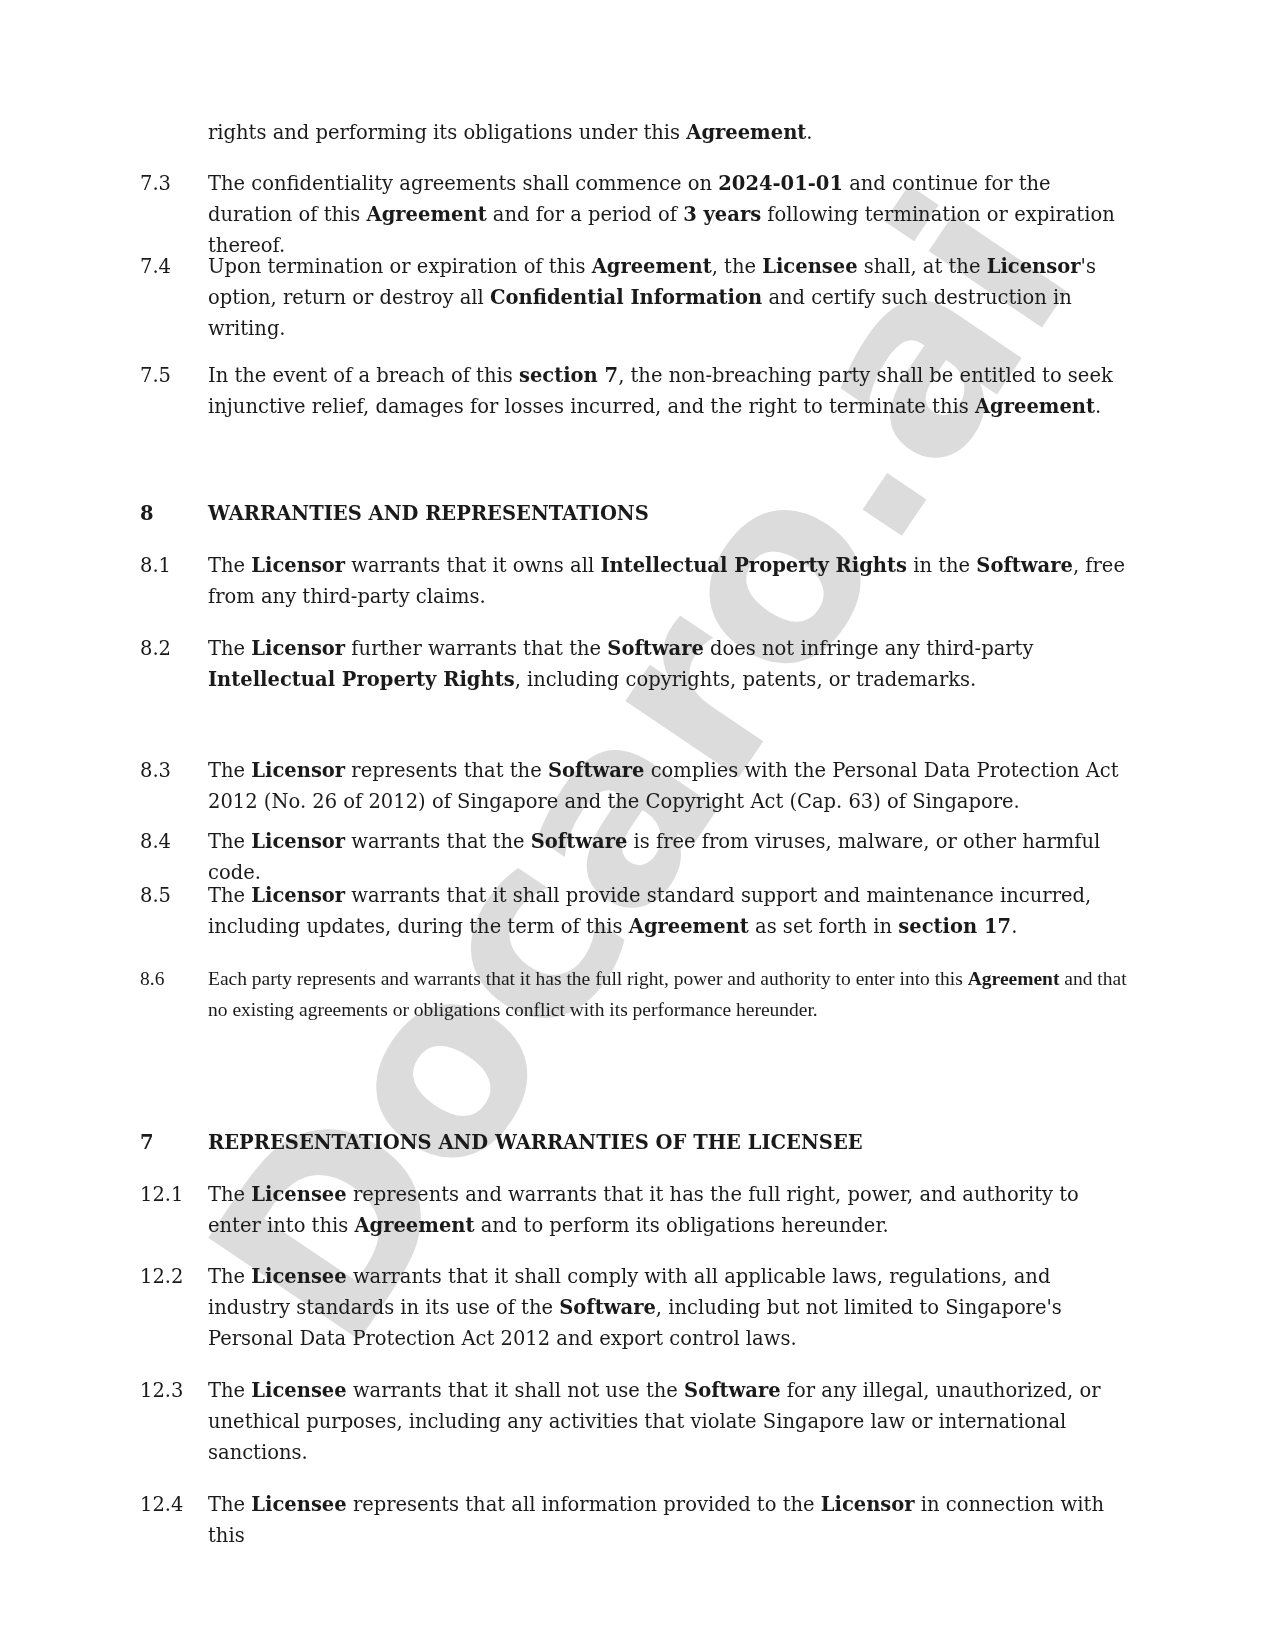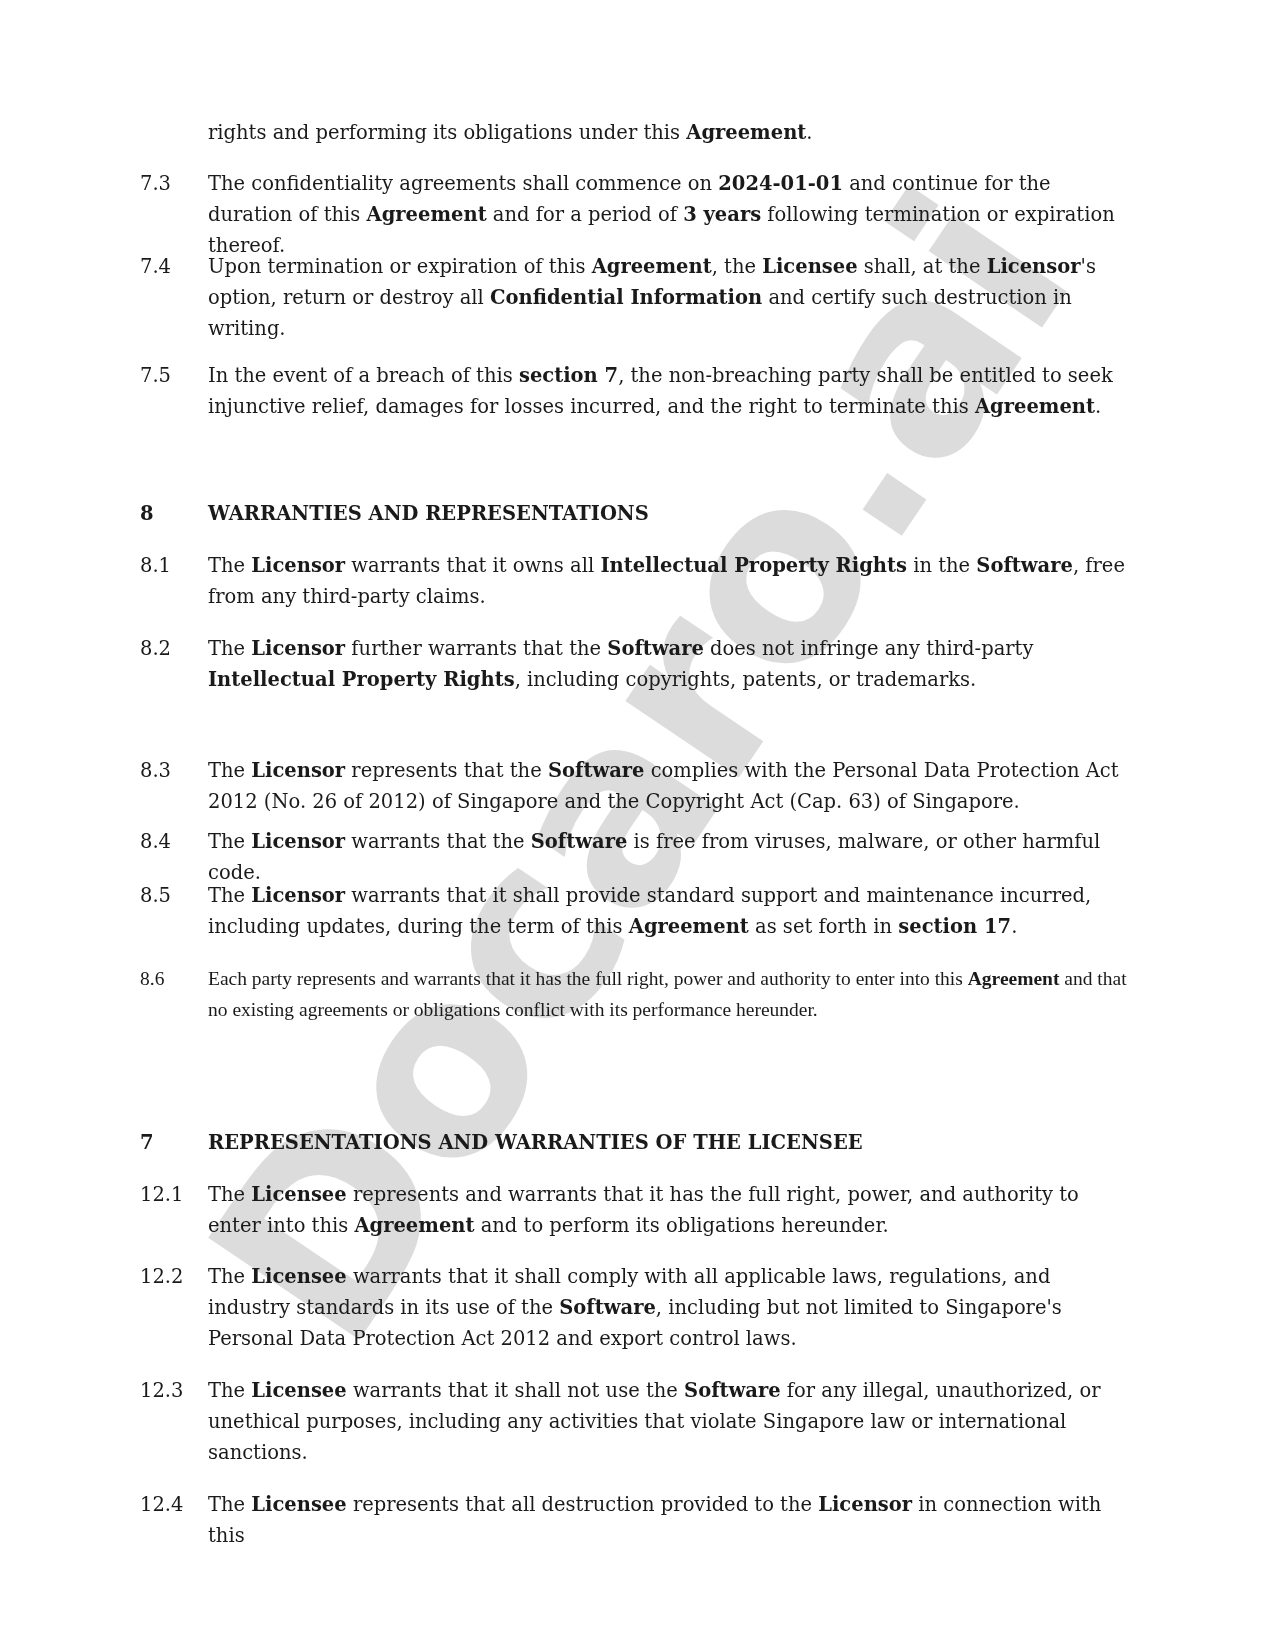--- a/index.html
+++ b/index.html
@@ -77,16 +77,16 @@
       <div class="block" style="top: 1261px;">
         <div class="num">12.2</div>
         <div class="txt"><span>The </span><b>Licensee</b><span> warrants that it shall comply with all applicable laws, regulations, and industry standards in its use of the </span><b>Software</b><span>, including but not limited to Singapore's Personal Data Protection Act 2012 and export control laws.</span></div>
       </div>
       <div class="block" style="top: 1375px;">
         <div class="num">12.3</div>
         <div class="txt"><span>The </span><b>Licensee</b><span> warrants that it shall not use the </span><b>Software</b><span> for any illegal, unauthorized, or unethical purposes, including any activities that violate Singapore law or international sanctions.</span></div>
       </div>
       <div class="block" style="top: 1489px;">
         <div class="num">12.4</div>
-        <div class="txt"><span>The </span><b>Licensee</b><span> represents that all destruction provided to the </span><b>Licensor</b><span> in connection with this</span></div>
+        <div class="txt"><span>The </span><b>Licensee</b><span> represents that all information provided to the </span><b>Licensor</b><span> in connection with this</span></div>
       </div>
     </div>
 </div>
 
 </body></html>

